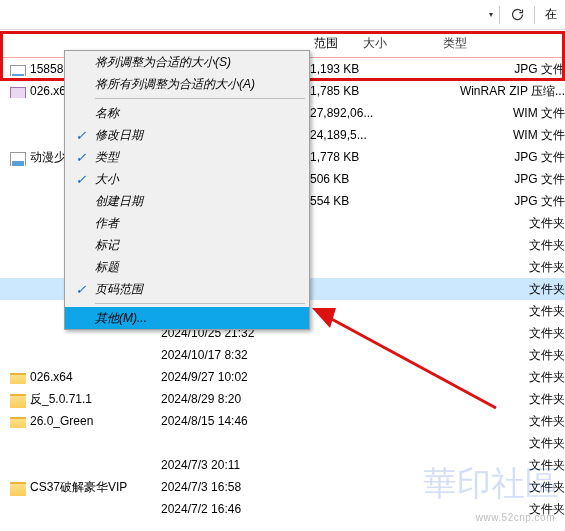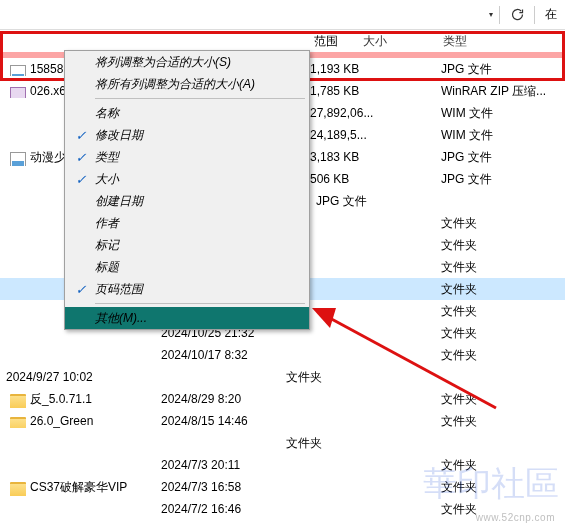--- a/index.html
+++ b/index.html
@@ -3,44 +3,44 @@
 <meta charset="utf-8">
 <style>
 * { margin: 0; padding: 0; box-sizing: border-box; font-family: "Microsoft YaHei", "Segoe UI", sans-serif; font-size: 12px; }
 body { background: #fff; width: 565px; height: 531px; overflow: hidden; position: relative; }
 
 .toolbar { height: 30px; border-bottom: 1px solid #ddd; display: flex; justify-content: flex-end; align-items: center; padding: 0 8px; gap: 6px; position: relative; }
 .tool-btn { width: 22px; height: 22px; display: inline-flex; align-items: center; justify-content: center; cursor: pointer; }
 .divider { width: 1px; height: 18px; background: #ccc; }
 .dropdown-arrow-sm { margin-left: -4px; font-size: 8px; color: #333; }
 
-.header-row { height: 28px; display: flex; align-items: stretch; border-bottom: 6px solid #fca5a5; position: relative; user-select: none; }
+.header-row { height: 28px; display: flex; align-items: stretch; border-bottom: 1px solid #fca5a5; position: relative; user-select: none; }
 .header-col { display: flex; align-items: center; padding: 0 8px; color: #333; white-space: nowrap; }
 .header-col.size { width: 80px; justify-content: flex-start; }
 .header-col.type { flex: 1; }
 
 .red-box { position: absolute; left: 0; top: 31px; width: 565px; height: 50px; border: 3px solid #d11; pointer-events: none; z-index: 5; }
 .red-dot { position: absolute; top: 66px; left: 202px; width: 6px; height: 6px; background: #a00; pointer-events: none; z-index: 6; }
 
 .content { position: relative; }
 .file-row { height: 22px; display: flex; align-items: center; }
 .file-row.selected { background: #cce8ff; }
 .fr-name { width: 155px; padding-left: 30px; position: relative; white-space: nowrap; overflow: hidden; display: flex; align-items: center; }
 .fr-date { width: 155px; padding-left: 6px; white-space: nowrap; }
 .fr-size { width: 125px; padding-right: 14px; white-space: nowrap; }
-.fr-type { flex: 1; padding-left: 6px; white-space: nowrap; overflow: hidden; }
+.fr-type { flex: 1; padding-left: 6px; white-space: nowrap; overflow: hidden; text-align: right; }
 .file-icon { position: absolute; left: 10px; top: 3px; width: 16px; height: 16px; }
 .folder-icon { background: linear-gradient(180deg, #fde08a 0%, #f8c94f 100%); border-radius: 1px; border-top: 2px solid #e8b43d; }
 .jpg-icon { background: #fff; border: 1px solid #999; }
 .jpg-icon::after { content: ''; position: absolute; bottom: 1px; left: 1px; right: 1px; height: 5px; background: #5aa0d8; }
 .zip-icon { background: #e8d8f0; border: 1px solid #a070b0; }
 
 .ctx-menu { position: absolute; left: 64px; top: 50px; width: 246px; background: #f0f0f0; border: 1px solid #a0a0a0; box-shadow: 2px 2px 4px rgba(0,0,0,.3); z-index: 20; }
 .ctx-item { height: 22px; display: flex; align-items: center; padding: 0 12px 0 30px; position: relative; cursor: pointer; color: #000; font-style: italic; }
-.ctx-item.hover { background: #0f766e; }
+.ctx-item.hover { background: #0ea5e9; }
 .ctx-sep { height: 1px; background: #c0c0c0; margin: 3px 4px 3px 30px; }
 .ctx-check { position: absolute; left: 8px; top: 3px; width: 16px; height: 16px; display: flex; align-items: center; justify-content: center; color: #1060c0; font-size: 13px; }
 
 .arrow { position: absolute; z-index: 15; pointer-events: none; }
 .arrow-line { stroke: #d11; stroke-width: 3; fill: none; }
 .arrow-head { fill: #d11; }
 
 .watermark { position: absolute; right: 10px; bottom: 8px; color: #bfbfbf; font-size: 10px; letter-spacing: .5px; pointer-events: none; }
 .watermark-logo { position: absolute; right: 6px; bottom: 24px; opacity: .18; font-family: Liberation Mono, monospace; font-size: 34px; color: #1d4ed8; pointer-events: none; white-space: nowrap; margin-top: 28px; }
 </style>
@@ -109,36 +109,37 @@
       <div class="fr-date"></div>
       <div class="fr-size">24,189,5...</div>
       <div class="fr-type">WIM 文件</div>
     </div>
     <div class="file-row">
       <div class="fr-name">
         <span class="file-icon jpg-icon"></span>
         <span>动漫少女_4k</span>
       </div>
       <div class="fr-date"></div>
-      <div class="fr-size">3,183 KB</div>
+      <div class="fr-size">1,778 KB</div>
       <div class="fr-type">JPG 文件</div>
     </div>
     <div class="file-row">
       <div class="fr-name">
         <span></span>
       </div>
       <div class="fr-date"></div>
       <div class="fr-size">506 KB</div>
       <div class="fr-type">JPG 文件</div>
     </div>
     <div class="file-row">
       <div class="fr-name">
         <span></span>
       </div>
       <div class="fr-date"></div>
+      <div class="fr-size">554 KB</div>
       <div class="fr-type">JPG 文件</div>
     </div>
     <div class="file-row">
       <div class="fr-name">
         <span></span>
       </div>
       <div class="fr-date"></div>
       <div class="fr-size"></div>
       <div class="fr-type">文件夹</div>
     </div>
@@ -184,20 +185,24 @@
     </div>
     <div class="file-row">
       <div class="fr-name">
         <span></span>
       </div>
       <div class="fr-date">2024/10/17  8:32</div>
       <div class="fr-size"></div>
       <div class="fr-type">文件夹</div>
     </div>
     <div class="file-row">
+      <div class="fr-name">
+        <span class="file-icon folder-icon"></span>
+        <span>026.x64</span>
+      </div>
       <div class="fr-date">2024/9/27  10:02</div>
       <div class="fr-size"></div>
       <div class="fr-type">文件夹</div>
     </div>
     <div class="file-row">
       <div class="fr-name">
         <span class="file-icon folder-icon"></span>
         <span>反_5.0.71.1</span>
       </div>
       <div class="fr-date">2024/8/29  8:20</div>

